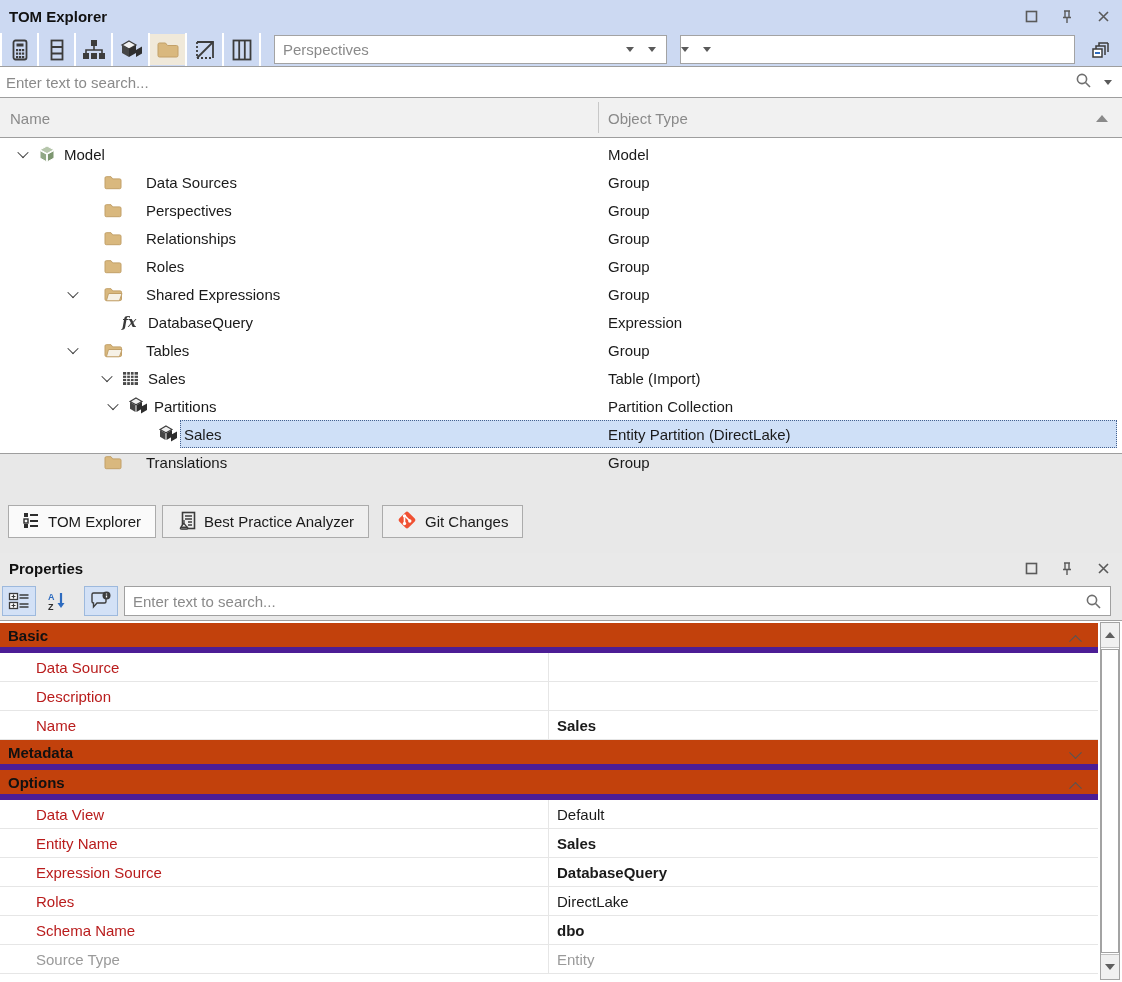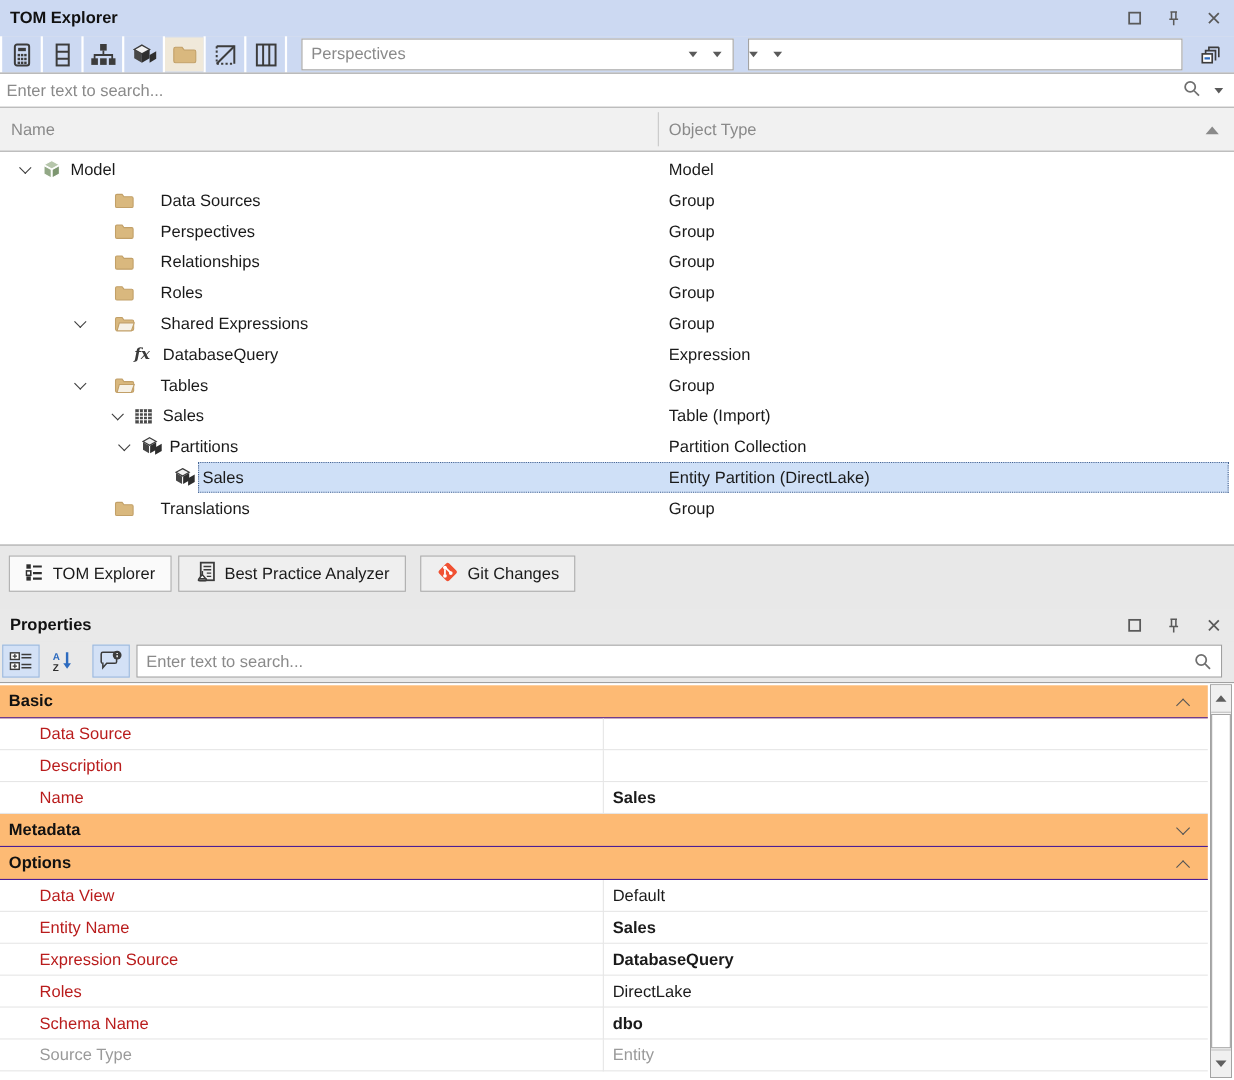--- a/index.html
+++ b/index.html
@@ -26,21 +26,21 @@
   .searchrow { position:absolute; left:0; top:66px; width:1122px; height:32px; background:#fff; border-top:1px solid #9e9e9e; border-bottom:1px solid #9e9e9e; display:flex; align-items:center; }
   .searchrow .ph { color:#8a8a8a; font-size:15px; padding-left:6px; flex:1; }
   .searchrow .right { display:flex; align-items:center; gap:12px; padding-right:10px; }
 
   .gridheader { position:absolute; left:0; top:98px; width:1122px; height:40px; background:#f1f1f1; border-bottom:1px solid #9e9e9e; }
   .gridheader .hname { position:absolute; left:10px; top:0; height:40px; display:flex; align-items:center; color:#8a8a8a; font-size:15px; }
   .gridheader .htype { position:absolute; left:608px; top:0; height:40px; display:flex; align-items:center; color:#8a8a8a; font-size:15px; }
   .gridheader .hdiv { position:absolute; left:598px; top:4px; bottom:4px; width:1px; background:#c8c8c8; }
   .sortasc { position:absolute; right:14px; top:17px; width:0; height:0; border-left:6px solid transparent; border-right:6px solid transparent; border-bottom:7px solid #8a8a8a; }
 
-  .tree { position:absolute; left:0; top:138px; width:1122px; height:358px; background:#fff; border-bottom:1px solid #9e9e9e; }
+  .tree { position:absolute; left:0; top:138px; width:1122px; height:316px; background:#fff; border-bottom:1px solid #9e9e9e; }
   .trow { position:absolute; left:0; width:1122px; height:28px; }
   .cellname { position:absolute; left:0; top:0; height:28px; display:flex; align-items:center; }
   .lvl0{padding-left:8px;} .lvl1{padding-left:58px;gap:16px;} .lvl2{padding-left:92px;} .lvl3{padding-left:98px;} .lvl4{padding-left:128px;}
   .chevslot { width:30px; height:28px; display:flex; align-items:center; justify-content:center; flex:none; }
   .chev::before { content:""; display:block; width:7px; height:7px; border-right:1.7px solid #3c3c3c; border-bottom:1.7px solid #3c3c3c; transform:rotate(45deg) translate(-1px,-1px); }
   .ticon { width:24px; height:28px; display:flex; align-items:center; flex:none; }
   .tlabel { font-size:15px; color:#1a1a1a; white-space:nowrap; padding-left:2px; position:relative; z-index:2; }
   .celltype { position:absolute; left:608px; top:0; height:28px; display:flex; align-items:center; font-size:15px; color:#1a1a1a; z-index:2; }
   .selbg { position:absolute; left:180px; right:5px; top:0; bottom:0; background:#cfe0f7; border:1px dotted #44618f; z-index:1; }
   .fxg { font-style:italic; font-weight:bold; font-family:"DejaVu Serif", serif; font-size:14px; color:#3a3a3a; }
@@ -57,21 +57,21 @@
 
   .ptoolstrip { position:absolute; left:0; top:583px; width:1122px; height:37px; background:#e9e9e9; }
   .pbtn { position:absolute; top:3px; width:34px; height:30px; display:flex; align-items:center; justify-content:center; }
   .pbtn.toggled { background:#d3e1f6; border:1px solid #9db9dd; }
   .psearch { position:absolute; left:124px; top:3px; width:987px; height:30px; background:#fff; border:1px solid #a0a0a0; display:flex; align-items:center; }
   .psearch .ph { color:#8a8a8a; font-size:15px; padding-left:8px; flex:1; }
   .psearch .mag { padding-right:8px; display:flex; align-items:center; }
 
   .pgrid { position:absolute; left:0; top:620px; width:1122px; height:362px; background:#fff; border-top:1px solid #a0a0a0; }
   .pgrid-inner { position:absolute; left:0; top:2px; right:24px; }
-  .psection { position:relative; height:30px; background:#fdba74; border-bottom:1px solid #4c1d95; display:flex; align-items:center; }
+  .psection { position:relative; height:30px; background:#c2410c; border-bottom:6px solid #4c1d95; display:flex; align-items:center; }
   .psection .slabel { font-weight:bold; font-size:15px; padding-left:8px; color:#111; }
   .psection .schev { position:absolute; right:18px; top:11px; width:9px; height:9px; }
   .schev.up::before { content:""; display:block; width:8px; height:8px; border-left:1.5px solid #555; border-top:1.5px solid #555; transform:rotate(45deg) translate(2px,2px); }
   .schev.down::before { content:""; display:block; width:8px; height:8px; border-right:1.5px solid #555; border-bottom:1.5px solid #555; transform:rotate(45deg) translate(-2px,-2px); }
   .prow { position:relative; height:29px; border-bottom:1px solid #e6e6e6; }
   .prow .plabel { position:absolute; left:36px; top:0; height:29px; display:flex; align-items:center; font-size:15px; color:#b91c1c; }
   .prow .pvalue { position:absolute; left:548px; right:0; top:0; height:29px; display:flex; align-items:center; font-size:15px; color:#1a1a1a; border-left:1px solid #e6e6e6; padding-left:8px; }
   .prow .pvalue.bold { font-weight:bold; }
   .prow.disabled .plabel, .prow.disabled .pvalue { color:#9a9a9a; }
 

